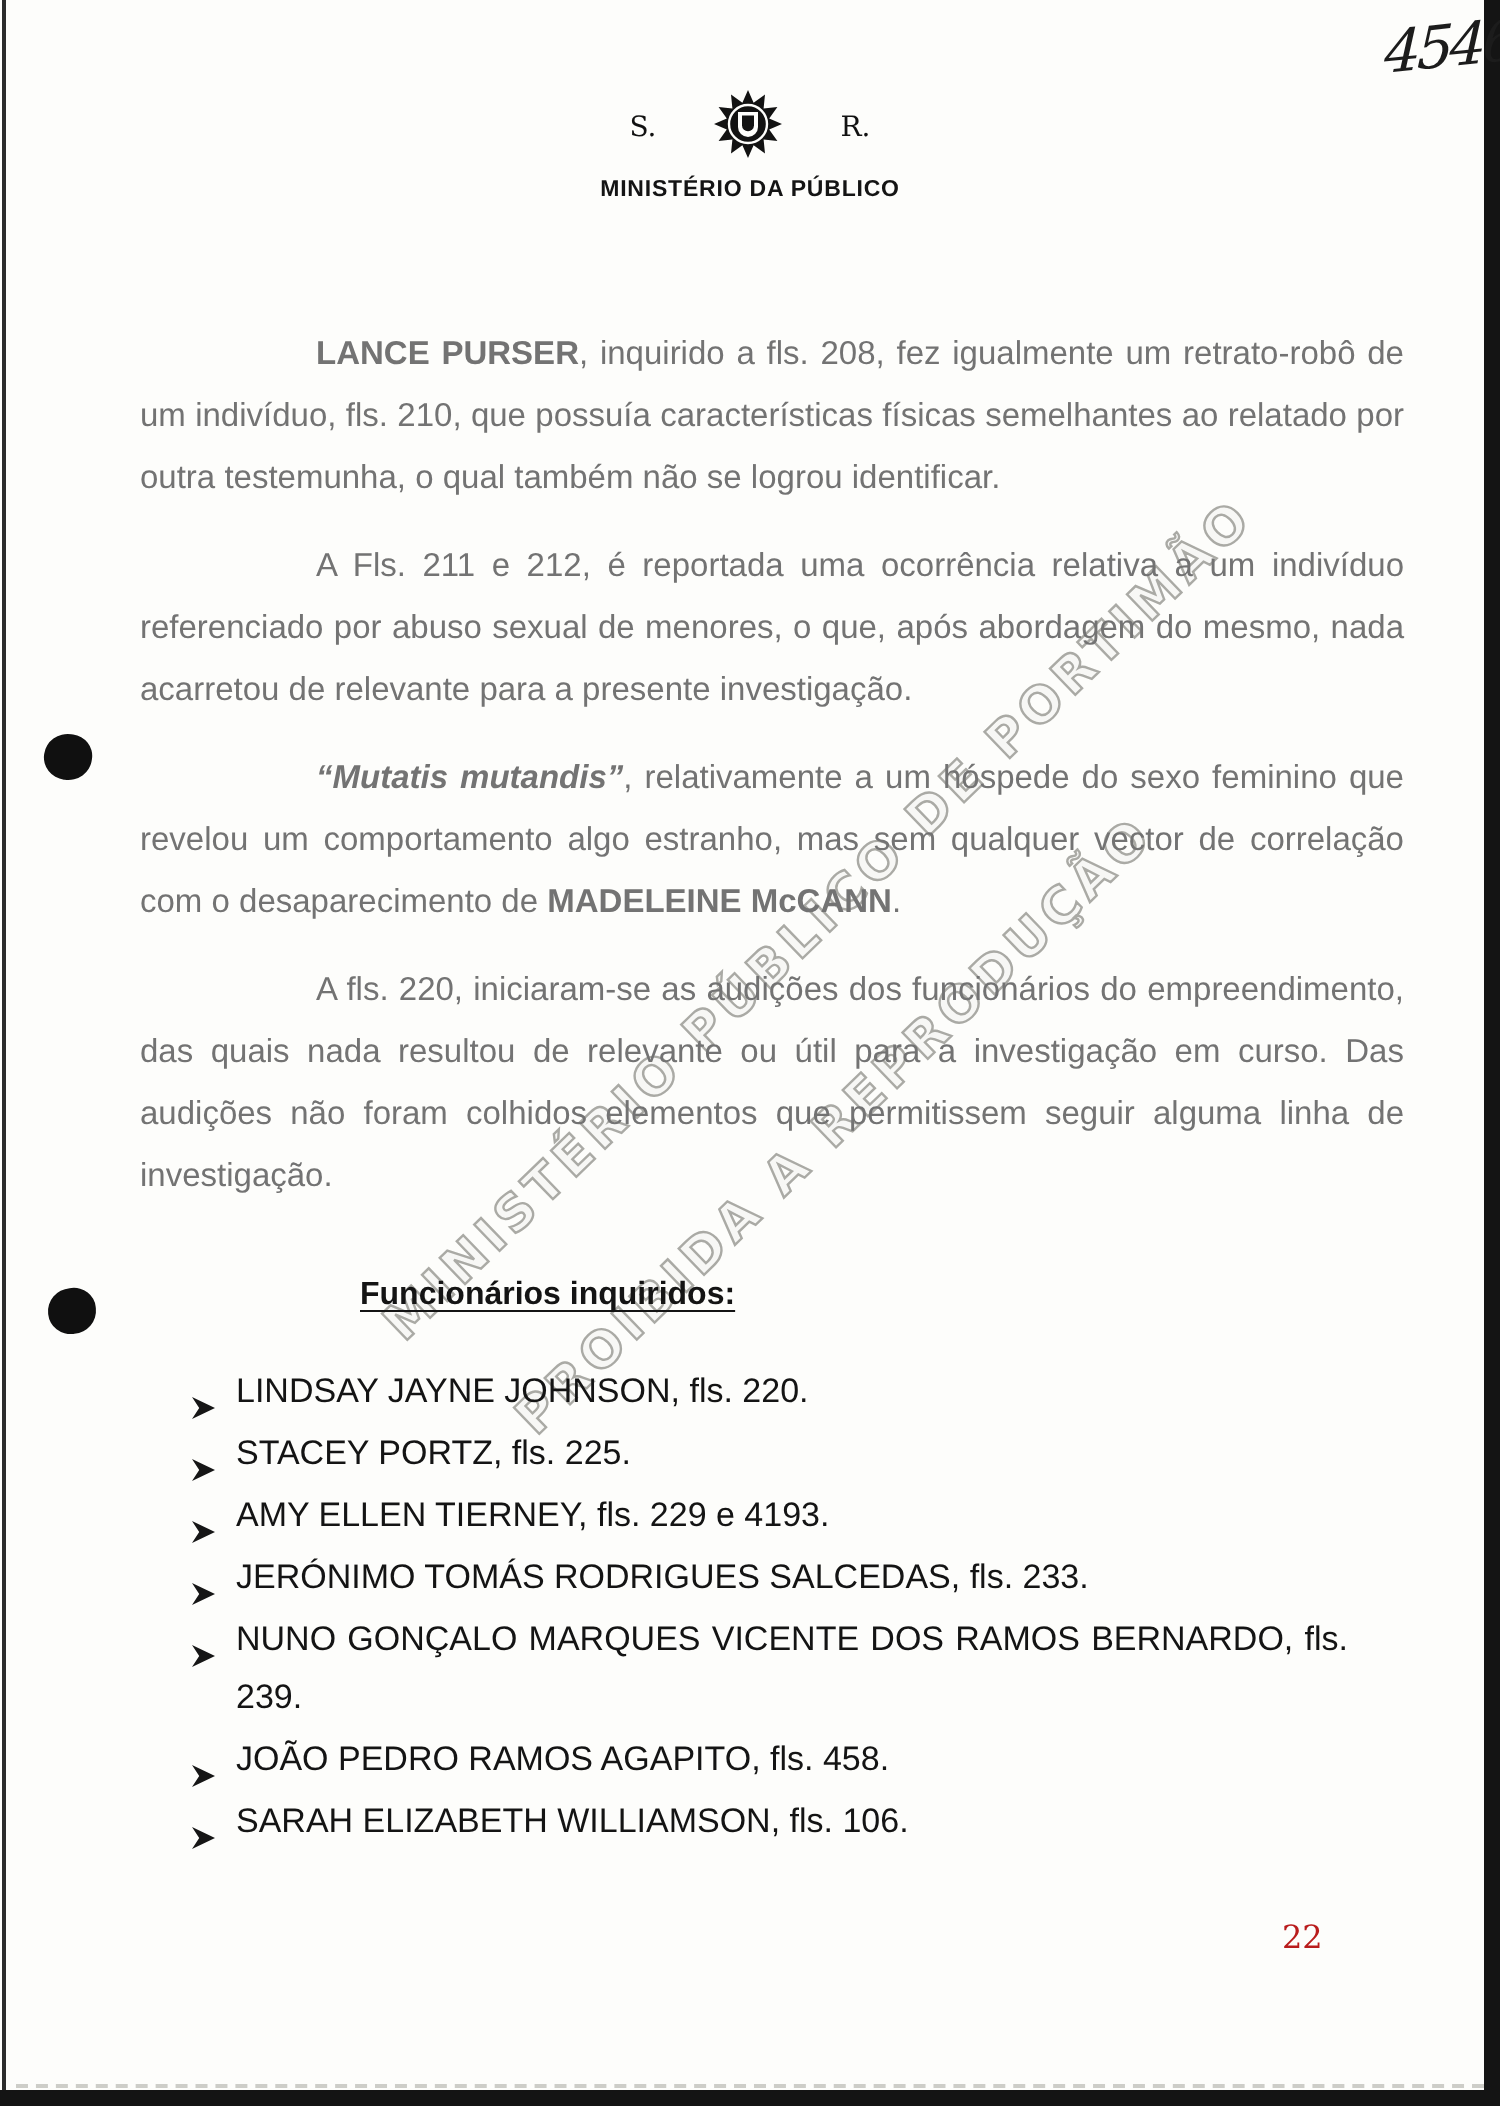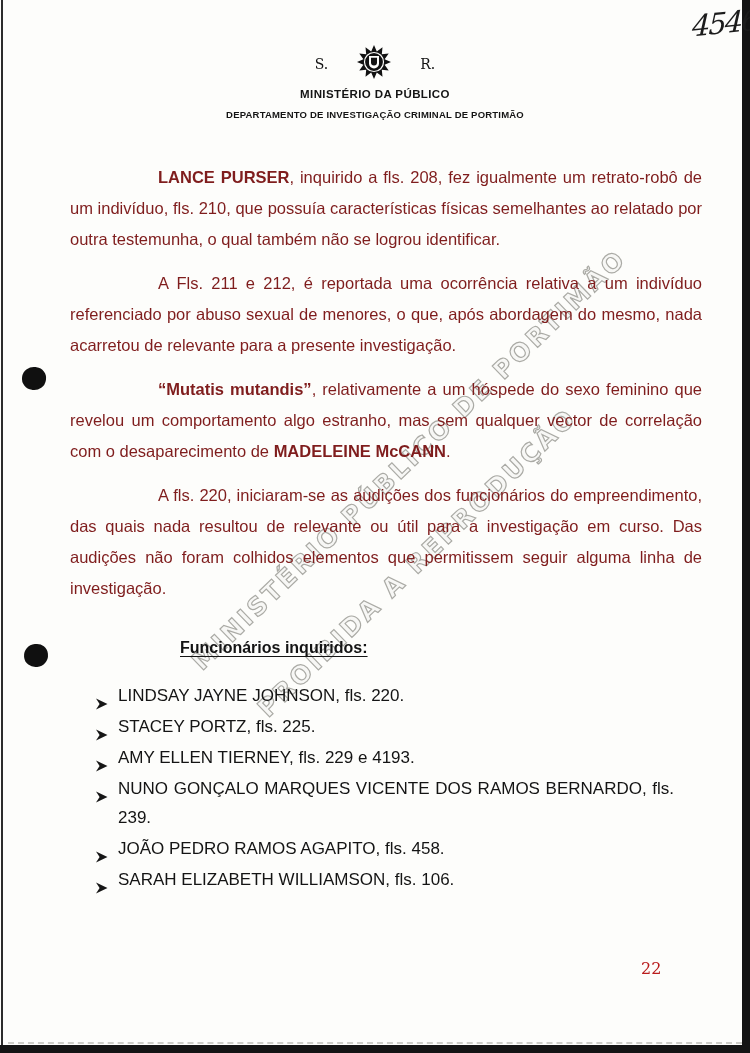--- a/index.html
+++ b/index.html
@@ -31,23 +31,23 @@
   .wm1{left:186px;top:655px;transform:rotate(-44deg);}
   .wm2{left:252px;top:702px;transform:rotate(-44deg);}
   
   .header{position:absolute;left:0;top:44px;width:750px;text-align:center;z-index:1;}
   .sr-row{display:flex;align-items:center;justify-content:center;gap:26px;font-family:"DejaVu Serif",serif;font-size:14px;color:#111;}
   .ministry{margin-top:5px;font-weight:700;font-size:11.5px;letter-spacing:.4px;}
   .pj-title{margin-top:12px;font-weight:700;font-size:20px;letter-spacing:1.5px;}
   .dept{margin-top:9px;font-weight:700;font-size:9.5px;letter-spacing:.2px;}
   
   .content{position:absolute;left:70px;top:162px;width:632px;z-index:1;}
-  p.para{margin:0 0 13px 0;font-size:16.5px;line-height:31px;text-align:justify;text-indent:88px;color:#7f1d1d;}
+  p.para{margin:0 0 13px 0;font-size:16.5px;line-height:31px;text-align:justify;text-indent:88px;color:#737373;}
   .seg-b{font-weight:700;}
-  .seg-bi{font-weight:700;}
+  .seg-bi{font-weight:700;font-style:italic;}
   .list-heading{
     margin:22px 0 0 110px;font-size:16px;font-weight:700;
     text-decoration:underline;text-underline-offset:3px;display:inline-block;
   }
   ul.staff{list-style:none;margin:24px 0 0 26px;padding:0;width:578px;}
   ul.staff li{position:relative;padding-left:22px;margin-bottom:2px;font-size:17px;line-height:29px;text-align:justify;}
   ul.staff li .bullet{position:absolute;left:0;top:9px;}
   .page-number{position:absolute;left:641px;top:959px;font-family:"DejaVu Serif",serif;font-size:16px;color:#b91c1c;z-index:1;}
 </style>
 </head>
@@ -74,21 +74,20 @@
         <svg width="40" height="36" viewBox="0 0 40 36" aria-hidden="true">
           <polygon fill="#121212" points="37,18 30.6,15.2 34.7,9.5 27.8,10.2 28.5,3.3 22.8,7.4 20,1 17.2,7.4 11.5,3.3 12.2,10.2 5.3,9.5 9.4,15.2 3,18 9.4,20.8 5.3,26.5 12.2,25.8 11.5,32.7 17.2,28.6 20,35 22.8,28.6 28.5,32.7 27.8,25.8 34.7,26.5 30.6,20.8"></polygon>
           <circle cx="20" cy="18" r="9.5" fill="none" stroke="#fdfdfb" stroke-width="1.2"></circle>
           <path d="M15,12 h10 v7.5 a5 5 0 0 1 -10 0 z" fill="#fdfdfb"></path>
           <path d="M17,13.8 h6 v4.8 a3 3 0 0 1 -6 0 z" fill="#121212"></path>
         </svg>
       </span>
       <span>R.</span>
     </div>
     <div class="ministry">MINISTÉRIO DA PÚBLICO</div>
-    <div class="dept">DEPARTAMENTO DE INVESTIGAÇÃO CRIMINAL DE PORTIMÃO</div>
   </div>
 
   <div class="content">
 
     <p class="para"><span class="seg-b">LANCE PURSER</span><span>, inquirido a fls. 208, fez igualmente um retrato-robô de um indivíduo, fls. 210, que possuía características físicas semelhantes ao relatado por outra testemunha, o qual também não se logrou identificar.</span></p>
 
     <p class="para"><span>A Fls. 211 e 212, é reportada uma ocorrência relativa a um indivíduo referenciado por abuso sexual de menores, o que, após abordagem do mesmo, nada acarretou de relevante para a presente investigação.</span></p>
 
     <p class="para"><span class="seg-bi">“Mutatis mutandis”</span><span>, relativamente a um hóspede do sexo feminino que revelou um comportamento algo estranho, mas sem qualquer vector de correlação com o desaparecimento de </span><span class="seg-b">MADELEINE McCANN</span><span>.</span></p>
 
@@ -101,20 +100,23 @@
               <path d="M0,0.5 L11.5,6 L0,11.5 L3.6,6 Z" fill="#161616"></path>
             </svg></span><span>LINDSAY JAYNE JOHNSON, fls. 220.</span></li>
       <li><span class="bullet"><svg width="12" height="12" viewBox="0 0 12 12">
               <path d="M0,0.5 L11.5,6 L0,11.5 L3.6,6 Z" fill="#161616"></path>
             </svg></span><span>STACEY PORTZ, fls. 225.</span></li>
       <li><span class="bullet"><svg width="12" height="12" viewBox="0 0 12 12">
               <path d="M0,0.5 L11.5,6 L0,11.5 L3.6,6 Z" fill="#161616"></path>
             </svg></span><span>AMY ELLEN TIERNEY, fls. 229 e 4193.</span></li>
       <li><span class="bullet"><svg width="12" height="12" viewBox="0 0 12 12">
               <path d="M0,0.5 L11.5,6 L0,11.5 L3.6,6 Z" fill="#161616"></path>
+            </svg></span><span>JERÓNIMO TOMÁS RODRIGUES SALCEDAS, fls. 233.</span></li>
+      <li><span class="bullet"><svg width="12" height="12" viewBox="0 0 12 12">
+              <path d="M0,0.5 L11.5,6 L0,11.5 L3.6,6 Z" fill="#161616"></path>
             </svg></span><span>NUNO GONÇALO MARQUES VICENTE DOS RAMOS BERNARDO, fls. 239.</span></li>
       <li><span class="bullet"><svg width="12" height="12" viewBox="0 0 12 12">
               <path d="M0,0.5 L11.5,6 L0,11.5 L3.6,6 Z" fill="#161616"></path>
             </svg></span><span>JOÃO PEDRO RAMOS AGAPITO, fls. 458.</span></li>
       <li><span class="bullet"><svg width="12" height="12" viewBox="0 0 12 12">
               <path d="M0,0.5 L11.5,6 L0,11.5 L3.6,6 Z" fill="#161616"></path>
             </svg></span><span>SARAH ELIZABETH WILLIAMSON, fls. 106.</span></li>
     </ul>
   </div>
 

